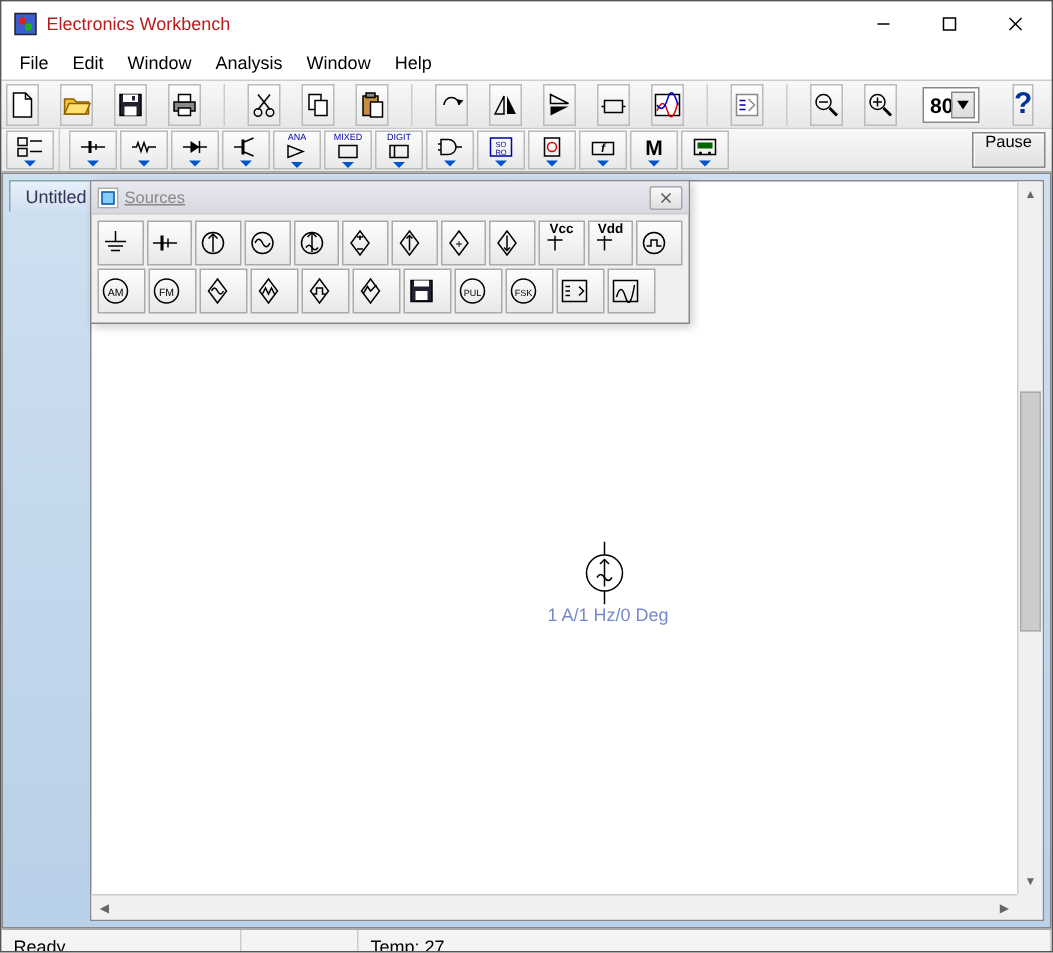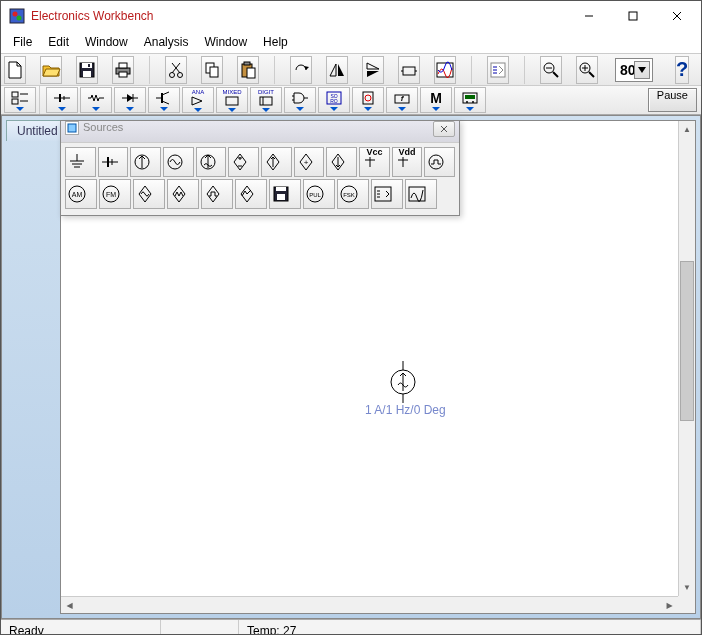--- a/index.html
+++ b/index.html
@@ -28,21 +28,21 @@
 .canvas { position: absolute; left: 58px; top: 4px; right: 4px; bottom: 4px; background: #fff; border: 1px solid #888; }
 .scroll-v { position: absolute; right: 0; top: 0; bottom: 17px; width: 17px; background: #f0f0f0; border-left: 1px solid #ccc; }
 .scroll-v .thumb { position: absolute; top: 140px; left: 1px; right: 1px; height: 160px; background: #ccc; border: 1px solid #aaa; }
 .scroll-v .arrow { position: absolute; left: 0; right: 0; height: 17px; display: flex; align-items: center; justify-content: center; font-size: 8px; color: #666; }
 .scroll-h { position: absolute; left: 0; right: 17px; bottom: 0; height: 17px; background: #f0f0f0; border-top: 1px solid #ccc; }
 .scroll-h .arrow { position: absolute; top: 0; bottom: 0; width: 17px; display: flex; align-items: center; justify-content: center; font-size: 8px; color: #666; }
 .scroll-corner { position: absolute; right: 0; bottom: 0; width: 17px; height: 17px; background: #f0f0f0; }
 .component-placed { position: absolute; left: 300px; top: 240px; display: flex; align-items: center; flex-direction: column; }
 .component-placed .label { color: #7788cc; font-size: 12px; margin-left: 4px; }
 .sources-panel { position: absolute; left: 58px; top: 4px; width: 400px; background: #f0f0f0; border: 1px solid #888; box-shadow: 2px 2px 6px rgba(0,0,0,.2); }
-.sources-title { height: 22px; background: linear-gradient(#e8e8f0,#d8d8e0); border-bottom: 1px solid #ccc; display: flex; align-items: flex-start; padding: 0 4px; font-size: 11px; color: #888; }
+.sources-title { height: 22px; background: linear-gradient(#e8e8f0,#d8d8e0); border-bottom: 1px solid #ccc; display: flex; align-items: center; padding: 0 4px; font-size: 11px; color: #888; text-decoration: underline; }
 .sources-title .ticon { width: 14px; height: 14px; border: 1px solid #aaa; background: #fff; margin-right: 4px; display: flex; align-items: center; justify-content: center; }
 .sources-title .close { margin-left: auto; width: 22px; height: 16px; border: 1px solid #aaa; background: linear-gradient(#f8f8f8,#e0e0e0); display: flex; align-items: center; justify-content: center; font-size: 10px; border-radius: 2px; }
 .sources-body { padding: 4px; }
 .src-row { display: flex; gap: 2px; margin-bottom: 2px; flex-wrap: nowrap; }
 .src-btn { width: 32px; height: 30px; border: 1px solid #aaa; background: linear-gradient(#fdfdfd,#e8e8e8); display: flex; align-items: center; cursor: pointer; }
 .src-btn svg { width: 22px; height: 22px; }
 .src-btn.txt { font-size: 9px; font-weight: bold; flex-direction: column; line-height: 1; }
 .statusbar { height: 22px; border-top: 1px solid #aaa; background: #f4f4f4; display: flex; align-items: center; font-size: 12px; }
 .status-cell { border-right: 1px solid #ccc; padding: 0 8px; height: 100%; display: flex; align-items: center; }
 .status-cell.ready { width: 160px; }

